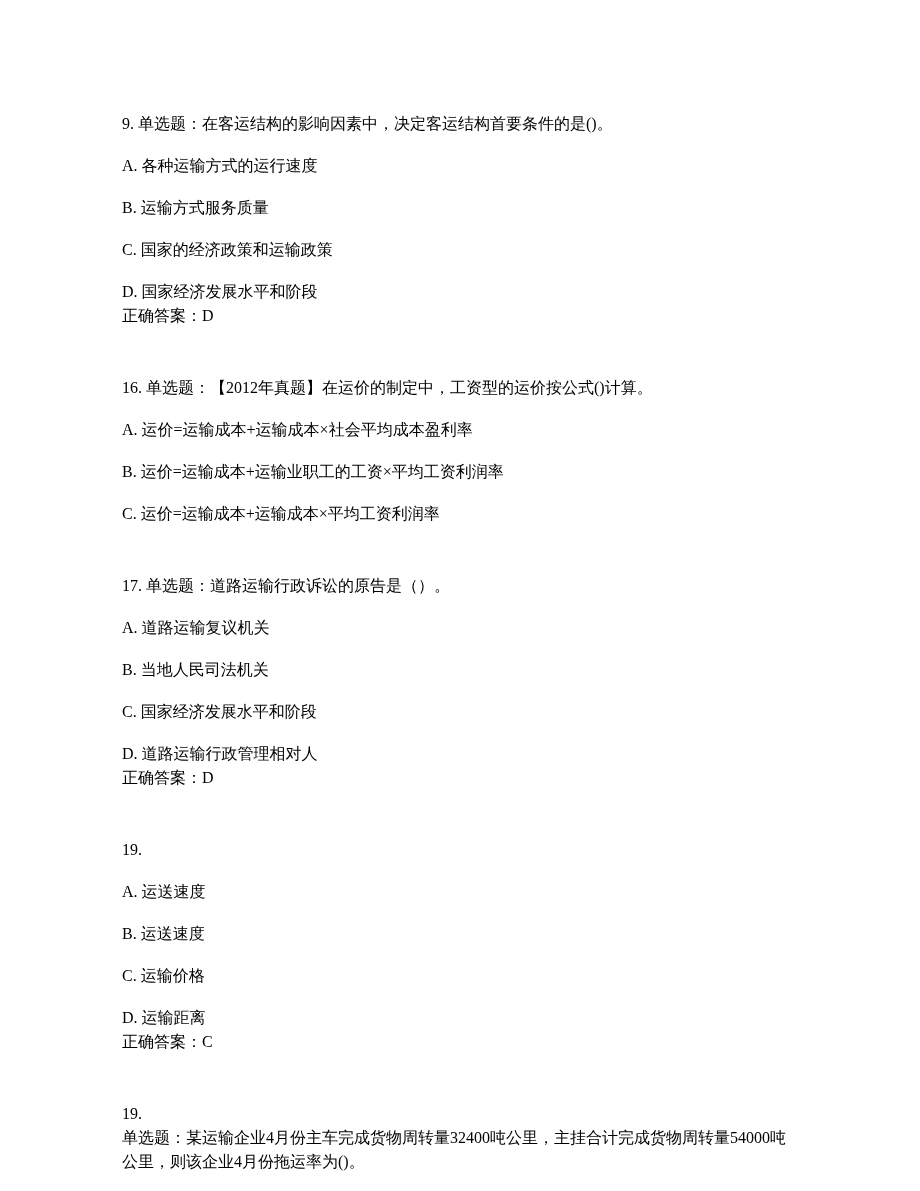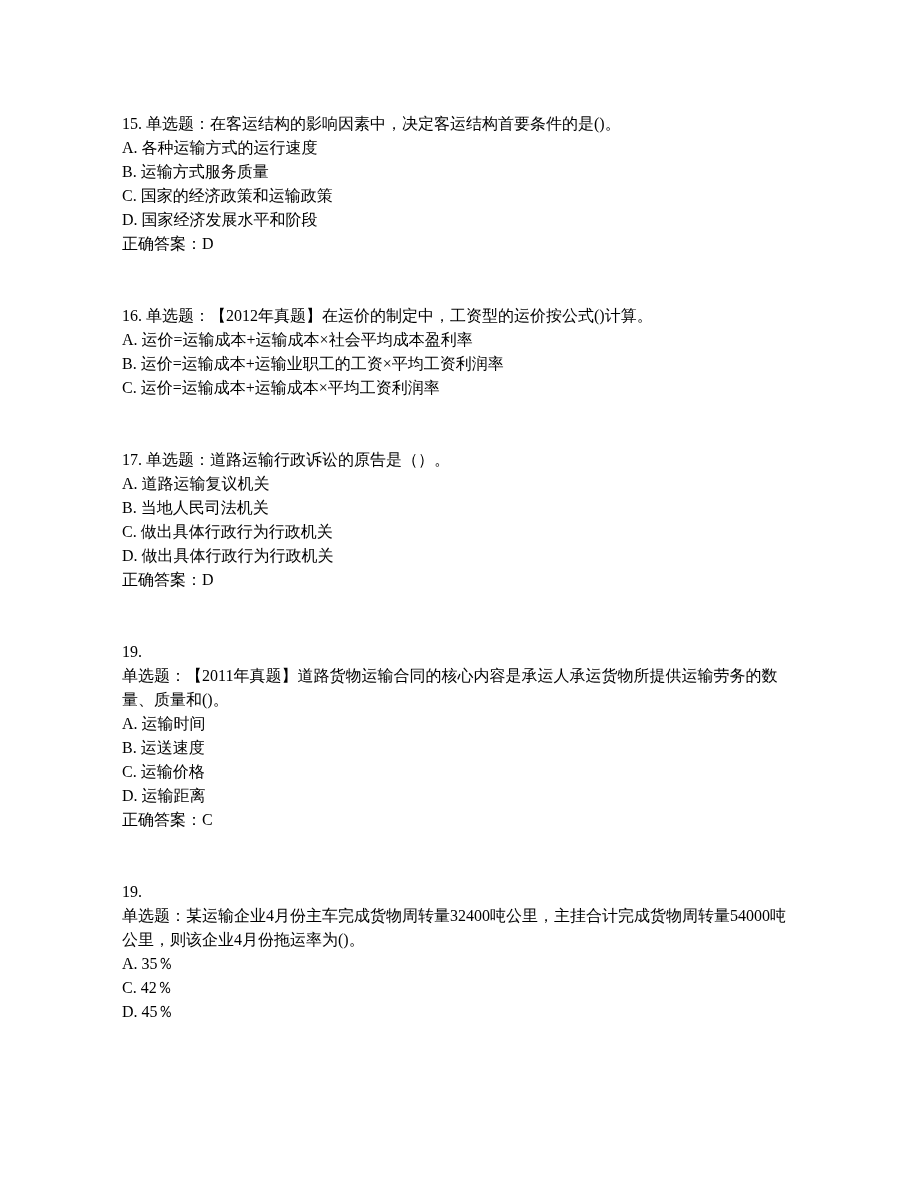--- a/index.html
+++ b/index.html
@@ -18,56 +18,56 @@
       padding: 112px 122px 0 122px;
     }
     .question-block {
       margin-bottom: 48px;
     }
     .question-text {
       margin-bottom: 0;
     }
     .option {
       display: block;
+      margin-top: 18px;
     }
     .answer {
     }
   </style>
 </head>
 <body>
 
 <div class="question-block">
-  <div class="question-text">15.   单选题：在客运结构的影响因素中，决定客运结构首要条件的是()。</div>
+  <div class="question-text">9.   单选题：在客运结构的影响因素中，决定客运结构首要条件的是()。</div>
   <div class="option">A. 各种运输方式的运行速度</div>
   <div class="option">B. 运输方式服务质量</div>
   <div class="option">C. 国家的经济政策和运输政策</div>
   <div class="option">D. 国家经济发展水平和阶段</div>
   <div class="answer">正确答案：D</div>
 </div>
 
 <div class="question-block">
   <div class="question-text">16.   单选题：【2012年真题】在运价的制定中，工资型的运价按公式()计算。</div>
   <div class="option">A. 运价=运输成本+运输成本×社会平均成本盈利率</div>
   <div class="option">B. 运价=运输成本+运输业职工的工资×平均工资利润率</div>
   <div class="option">C. 运价=运输成本+运输成本×平均工资利润率</div>
 </div>
 
 <div class="question-block">
   <div class="question-text">17.   单选题：道路运输行政诉讼的原告是（）。</div>
   <div class="option">A. 道路运输复议机关</div>
   <div class="option">B. 当地人民司法机关</div>
-  <div class="option">C. 做出具体行政行为行政机关</div>
-  <div class="option">D. 做出具体行政行为行政机关</div>
+  <div class="option">C. 国家经济发展水平和阶段</div>
+  <div class="option">D. 道路运输行政管理相对人</div>
   <div class="answer">正确答案：D</div>
 </div>
 
 <div class="question-block">
   <div class="question-text">19.</div>
-  <div class="question-text">单选题：【2011年真题】道路货物运输合同的核心内容是承运人承运货物所提供运输劳务的数量、质量和()。</div>
-  <div class="option">A. 运输时间</div>
+  <div class="option">A. 运送速度</div>
   <div class="option">B. 运送速度</div>
   <div class="option">C. 运输价格</div>
   <div class="option">D. 运输距离</div>
   <div class="answer">正确答案：C</div>
 </div>
 
 <div class="question-block">
   <div class="question-text">19.</div>
   <div class="question-text">单选题：某运输企业4月份主车完成货物周转量32400吨公里，主挂合计完成货物周转量54000吨公里，则该企业4月份拖运率为()。</div>
   <div class="option">A. 35％</div>

